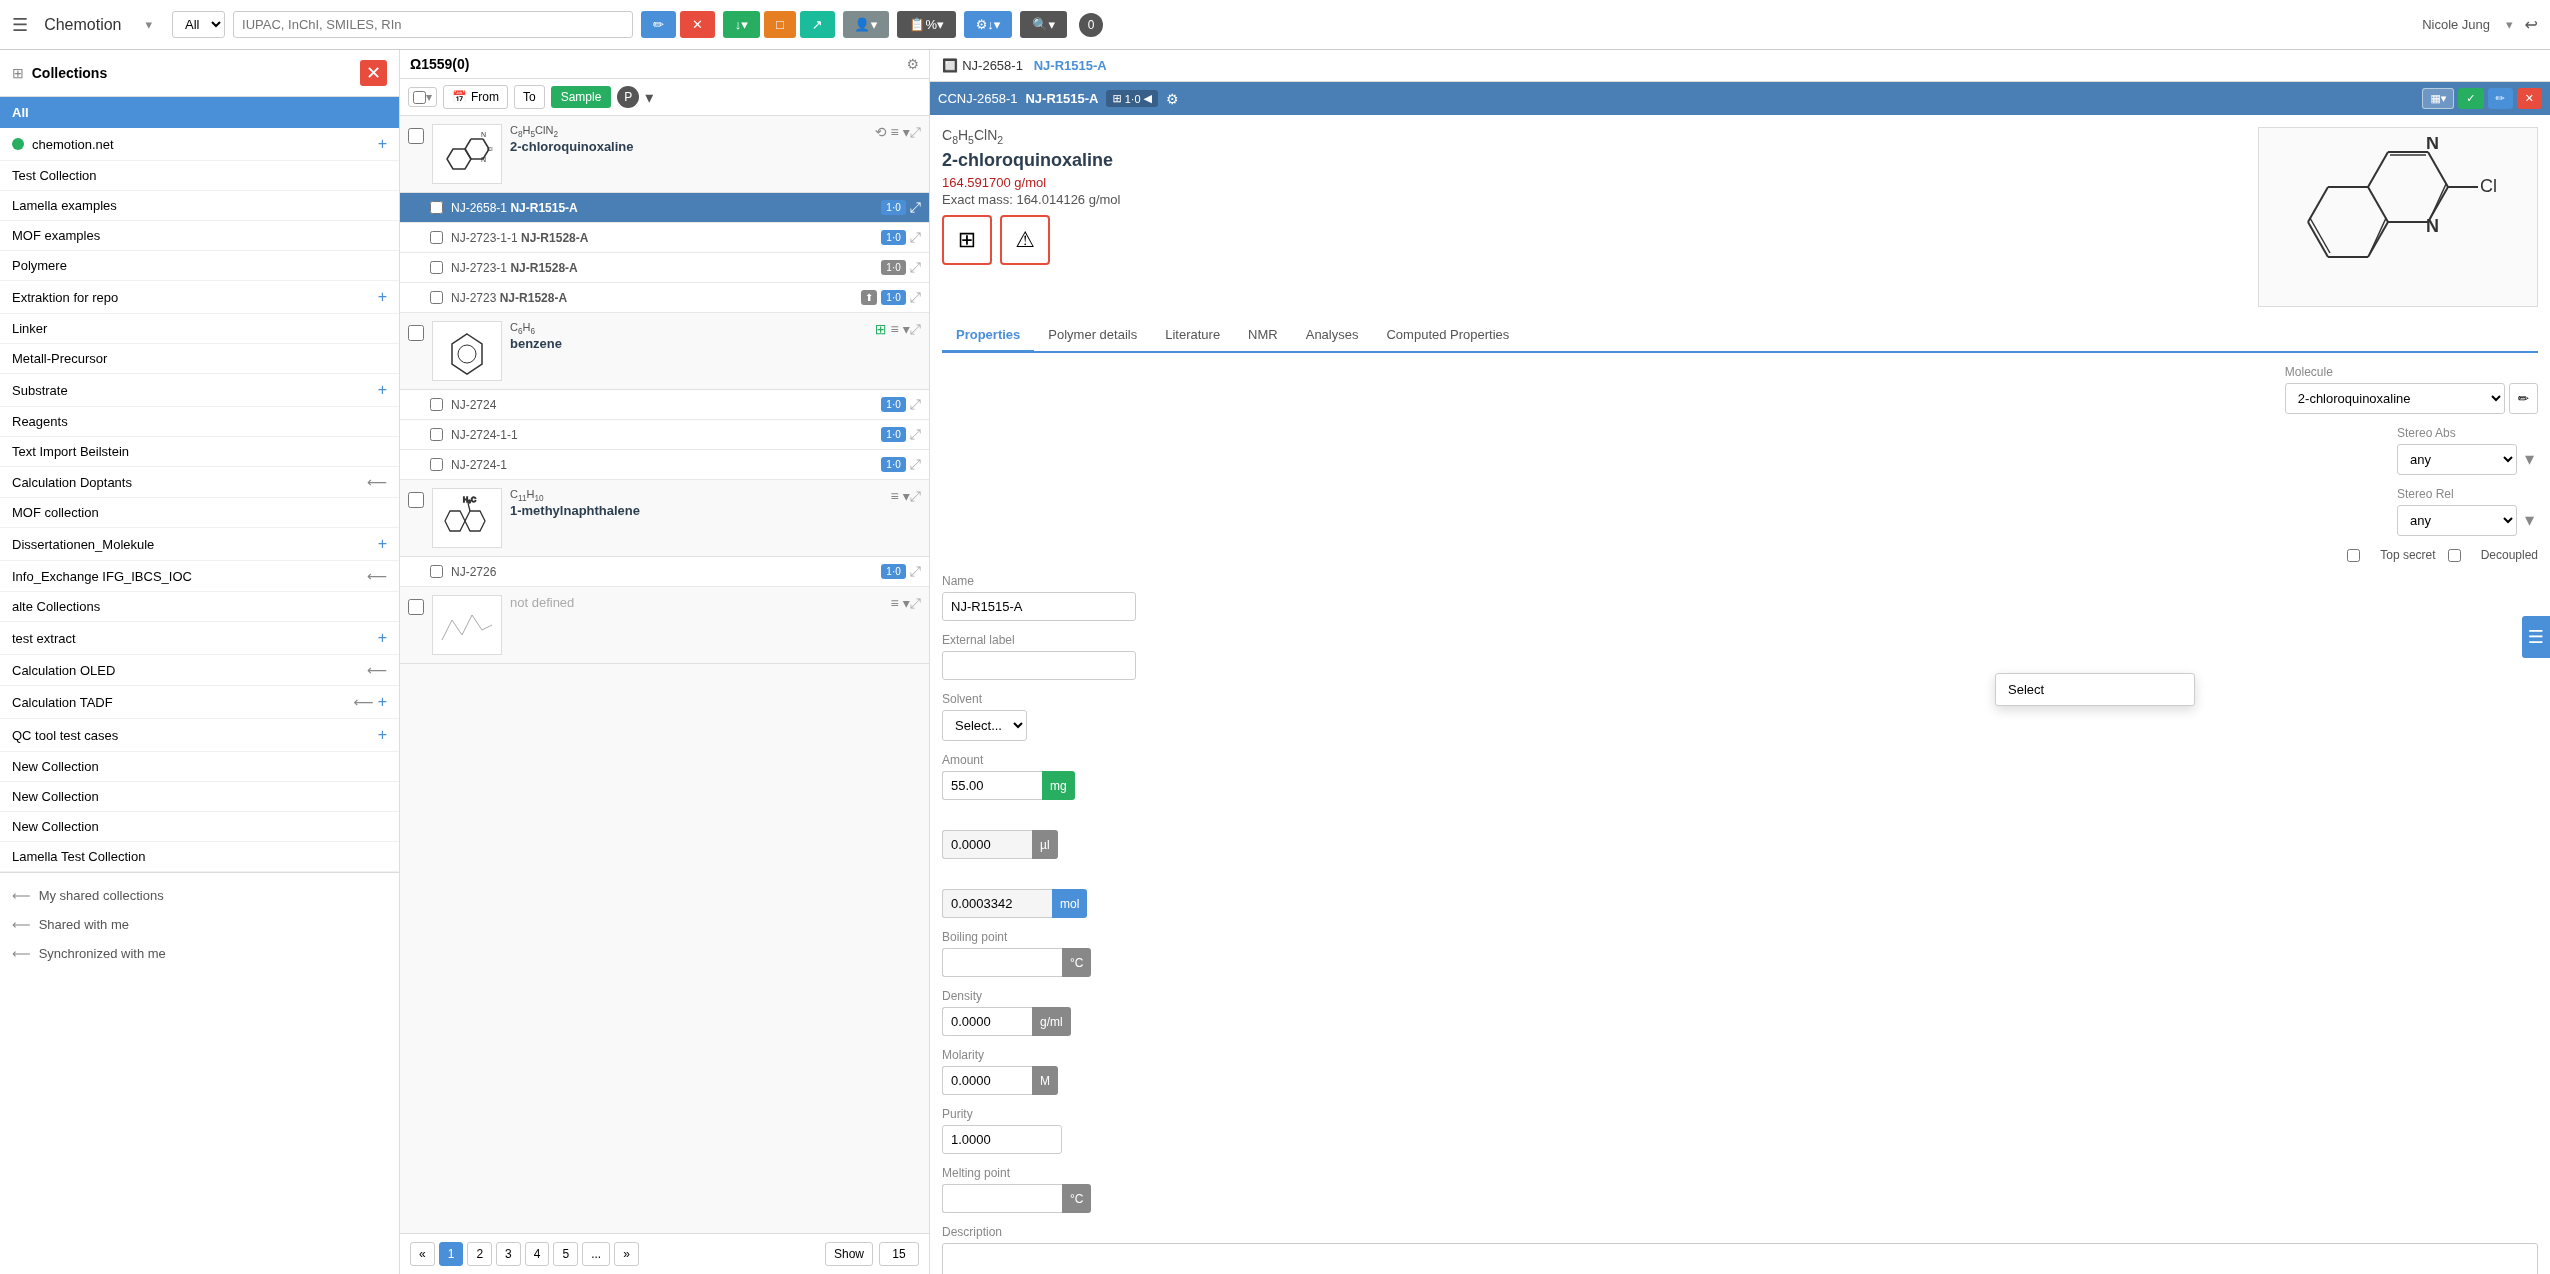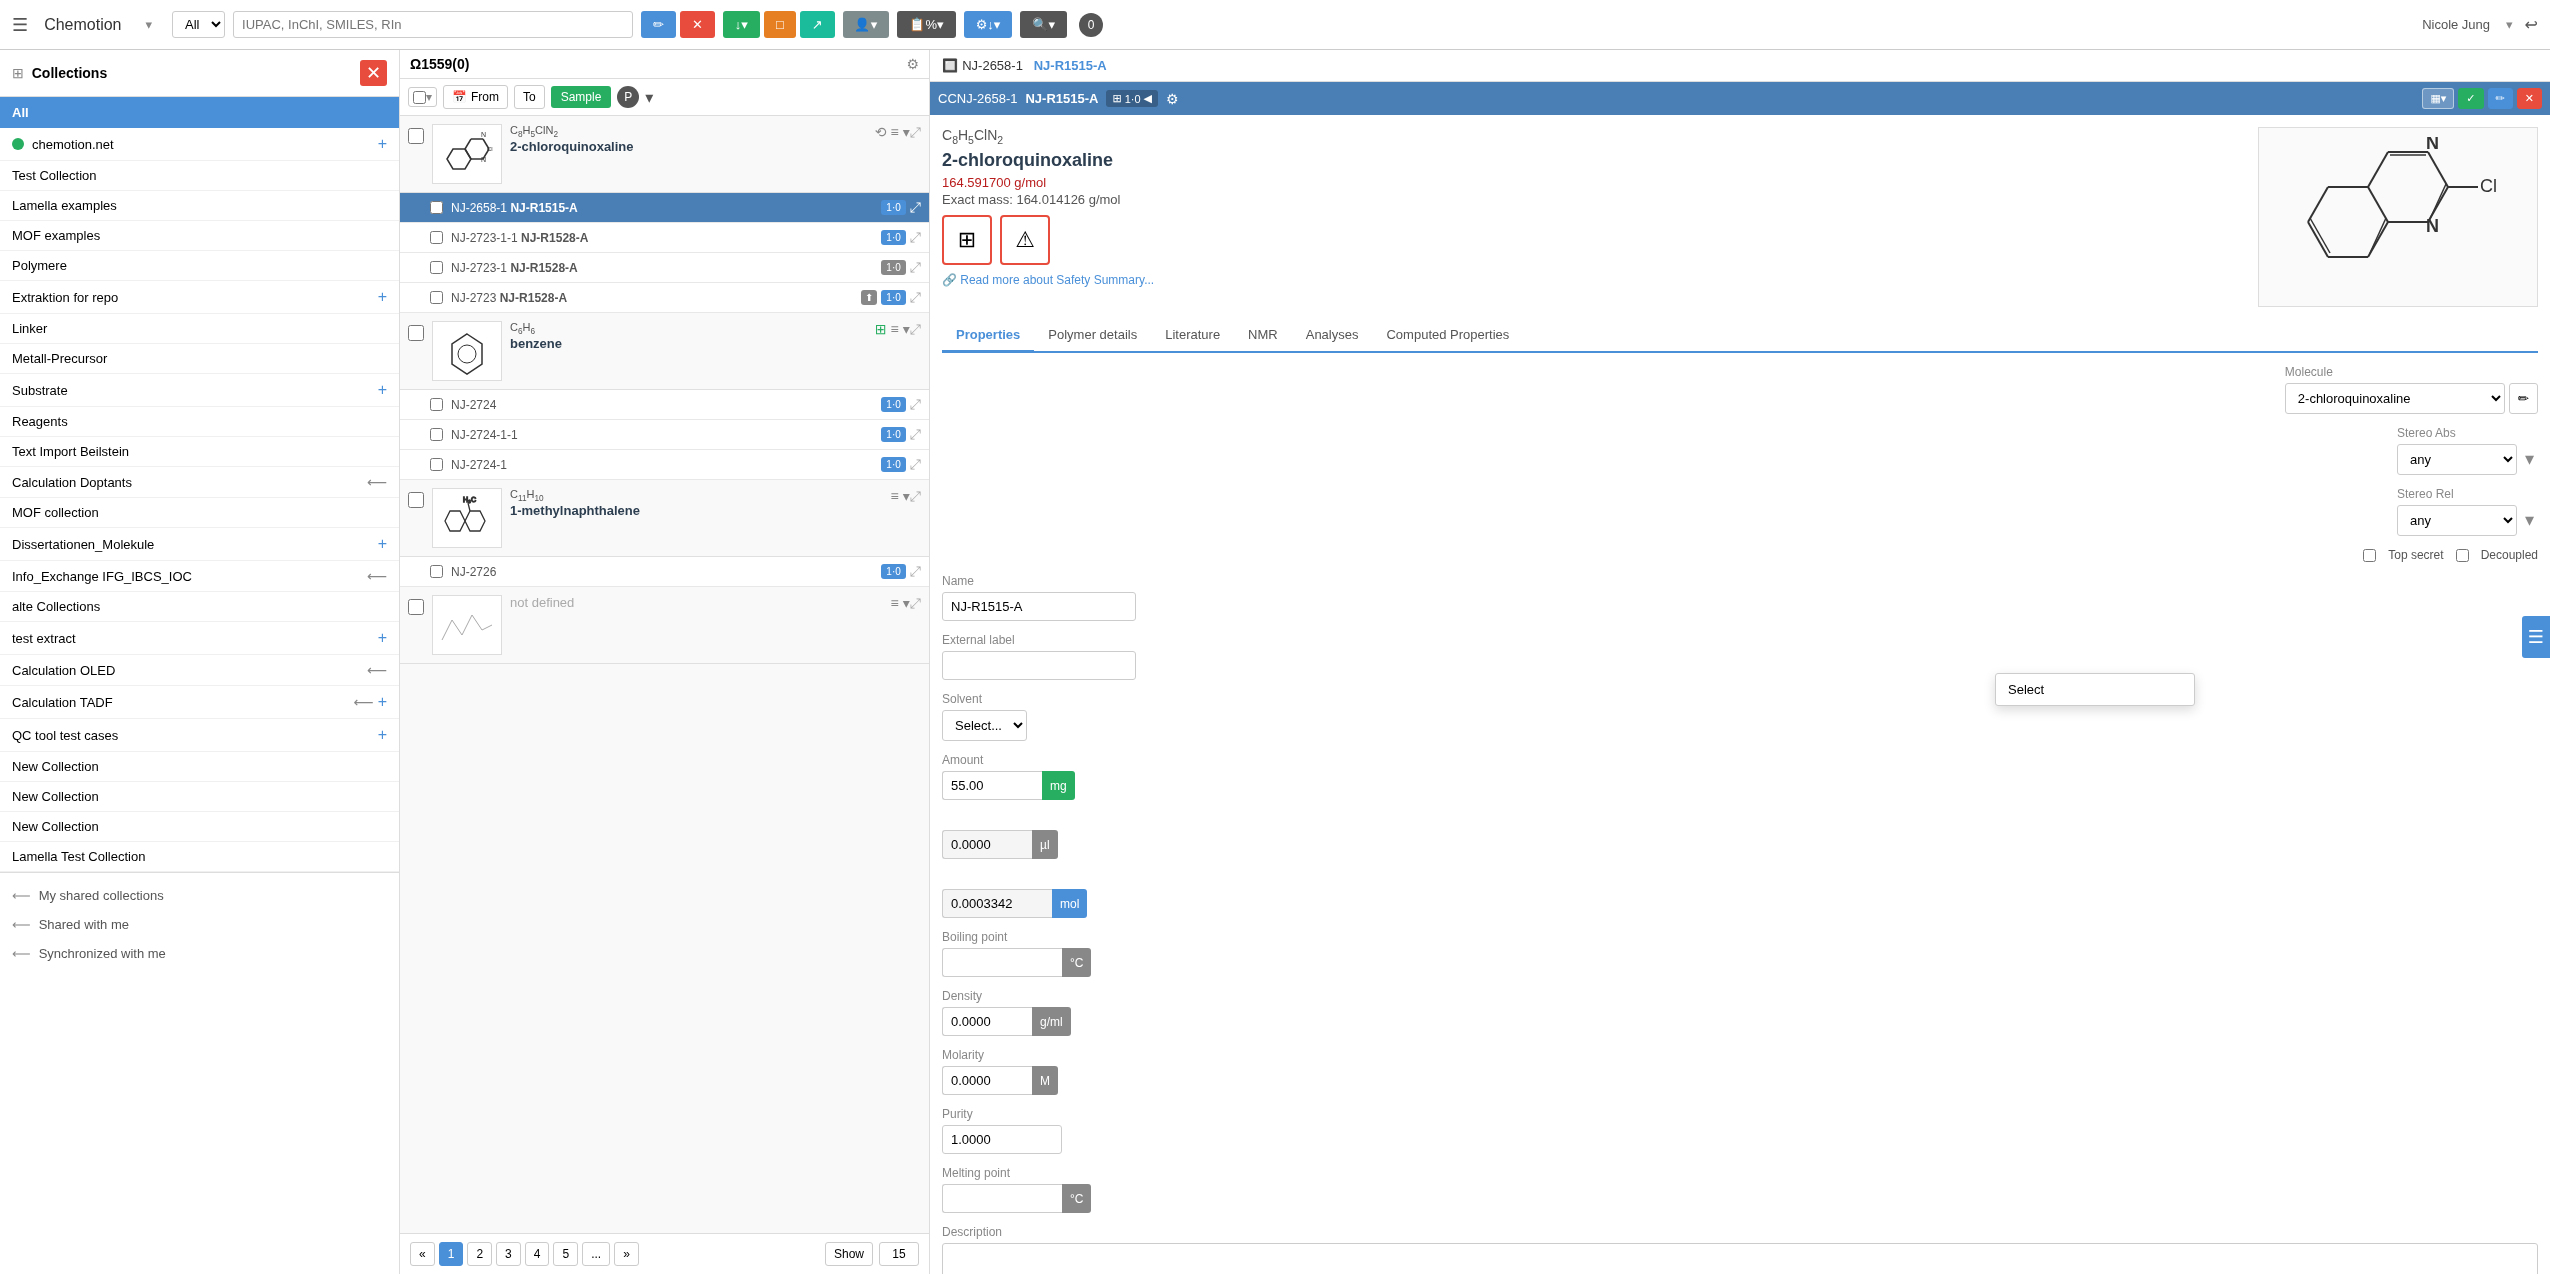--- a/index.html
+++ b/index.html
@@ -179,21 +179,21 @@
       border: 1px solid #ccc; border-radius: 3px; padding: 6px 8px; font-size: 13px; background: #fff; cursor: pointer;
     }
     .form-input-wide { width: 220px; }
 
     
     .amount-unit-btn { background: #27ae60; color: white; border: none; border-radius: 0 3px 3px 0; padding: 6px 8px; font-size: 12px; cursor: pointer; }
     .amount-unit-right { background: #4a90d9; color: white; border: none; border-radius: 0 3px 3px 0; padding: 6px 8px; font-size: 12px; cursor: pointer; }
     .input-with-unit { display: flex; }
     .input-with-unit input { border-radius: 3px 0 0 3px; border-right: none; }
 
-    .checkbox-label { display: flex; align-items: center; gap: 12px; font-size: 12px; color: #555; }
+    .checkbox-label { display: flex; align-items: center; gap: 20px; font-size: 12px; color: #555; }
 
     .detail-section-header {
       display: flex; align-items: center; justify-content: space-between;
       padding: 8px 12px; background: #f5f5f5; border: 1px solid #ddd; border-radius: 3px;
       cursor: pointer; margin-bottom: 8px;
     }
     .detail-section-title { font-size: 13px; font-weight: bold; text-align: center; }
 
     .side-note-btn {
       position: absolute; right: 0; top: 50%; transform: translateY(-50%);
@@ -596,21 +596,20 @@
               <div class="molecule-formula">
                 C<sub>8</sub>H<sub>5</sub>ClN<sub>2</sub>
               </div>
               <div class="molecule-name">2-chloroquinoxaline</div>
               <div class="molecule-weight">164.591700 g/mol</div>
               <div class="molecule-exact">Exact mass: 164.014126 g/mol</div>
               <div class="hazard-icons">
                 <div class="hazard-icon">⊞</div>
                 <div class="hazard-icon">⚠</div>
               </div>
-              <div class="safety-link">🔗 Read more about Safety Summary...</div>
             </div>
             <div class="molecule-structure">
 
               <svg width="260" height="160" viewBox="0 0 260 160">
                 <g stroke="#333" stroke-width="2" fill="none">
 
                   <line x1="60" y1="120" x2="40" y2="85"></line>
                   <line x1="40" y1="85" x2="60" y2="50"></line>
                   <line x1="60" y1="50" x2="100" y2="50"></line>
                   <line x1="100" y1="50" x2="120" y2="85"></line>

